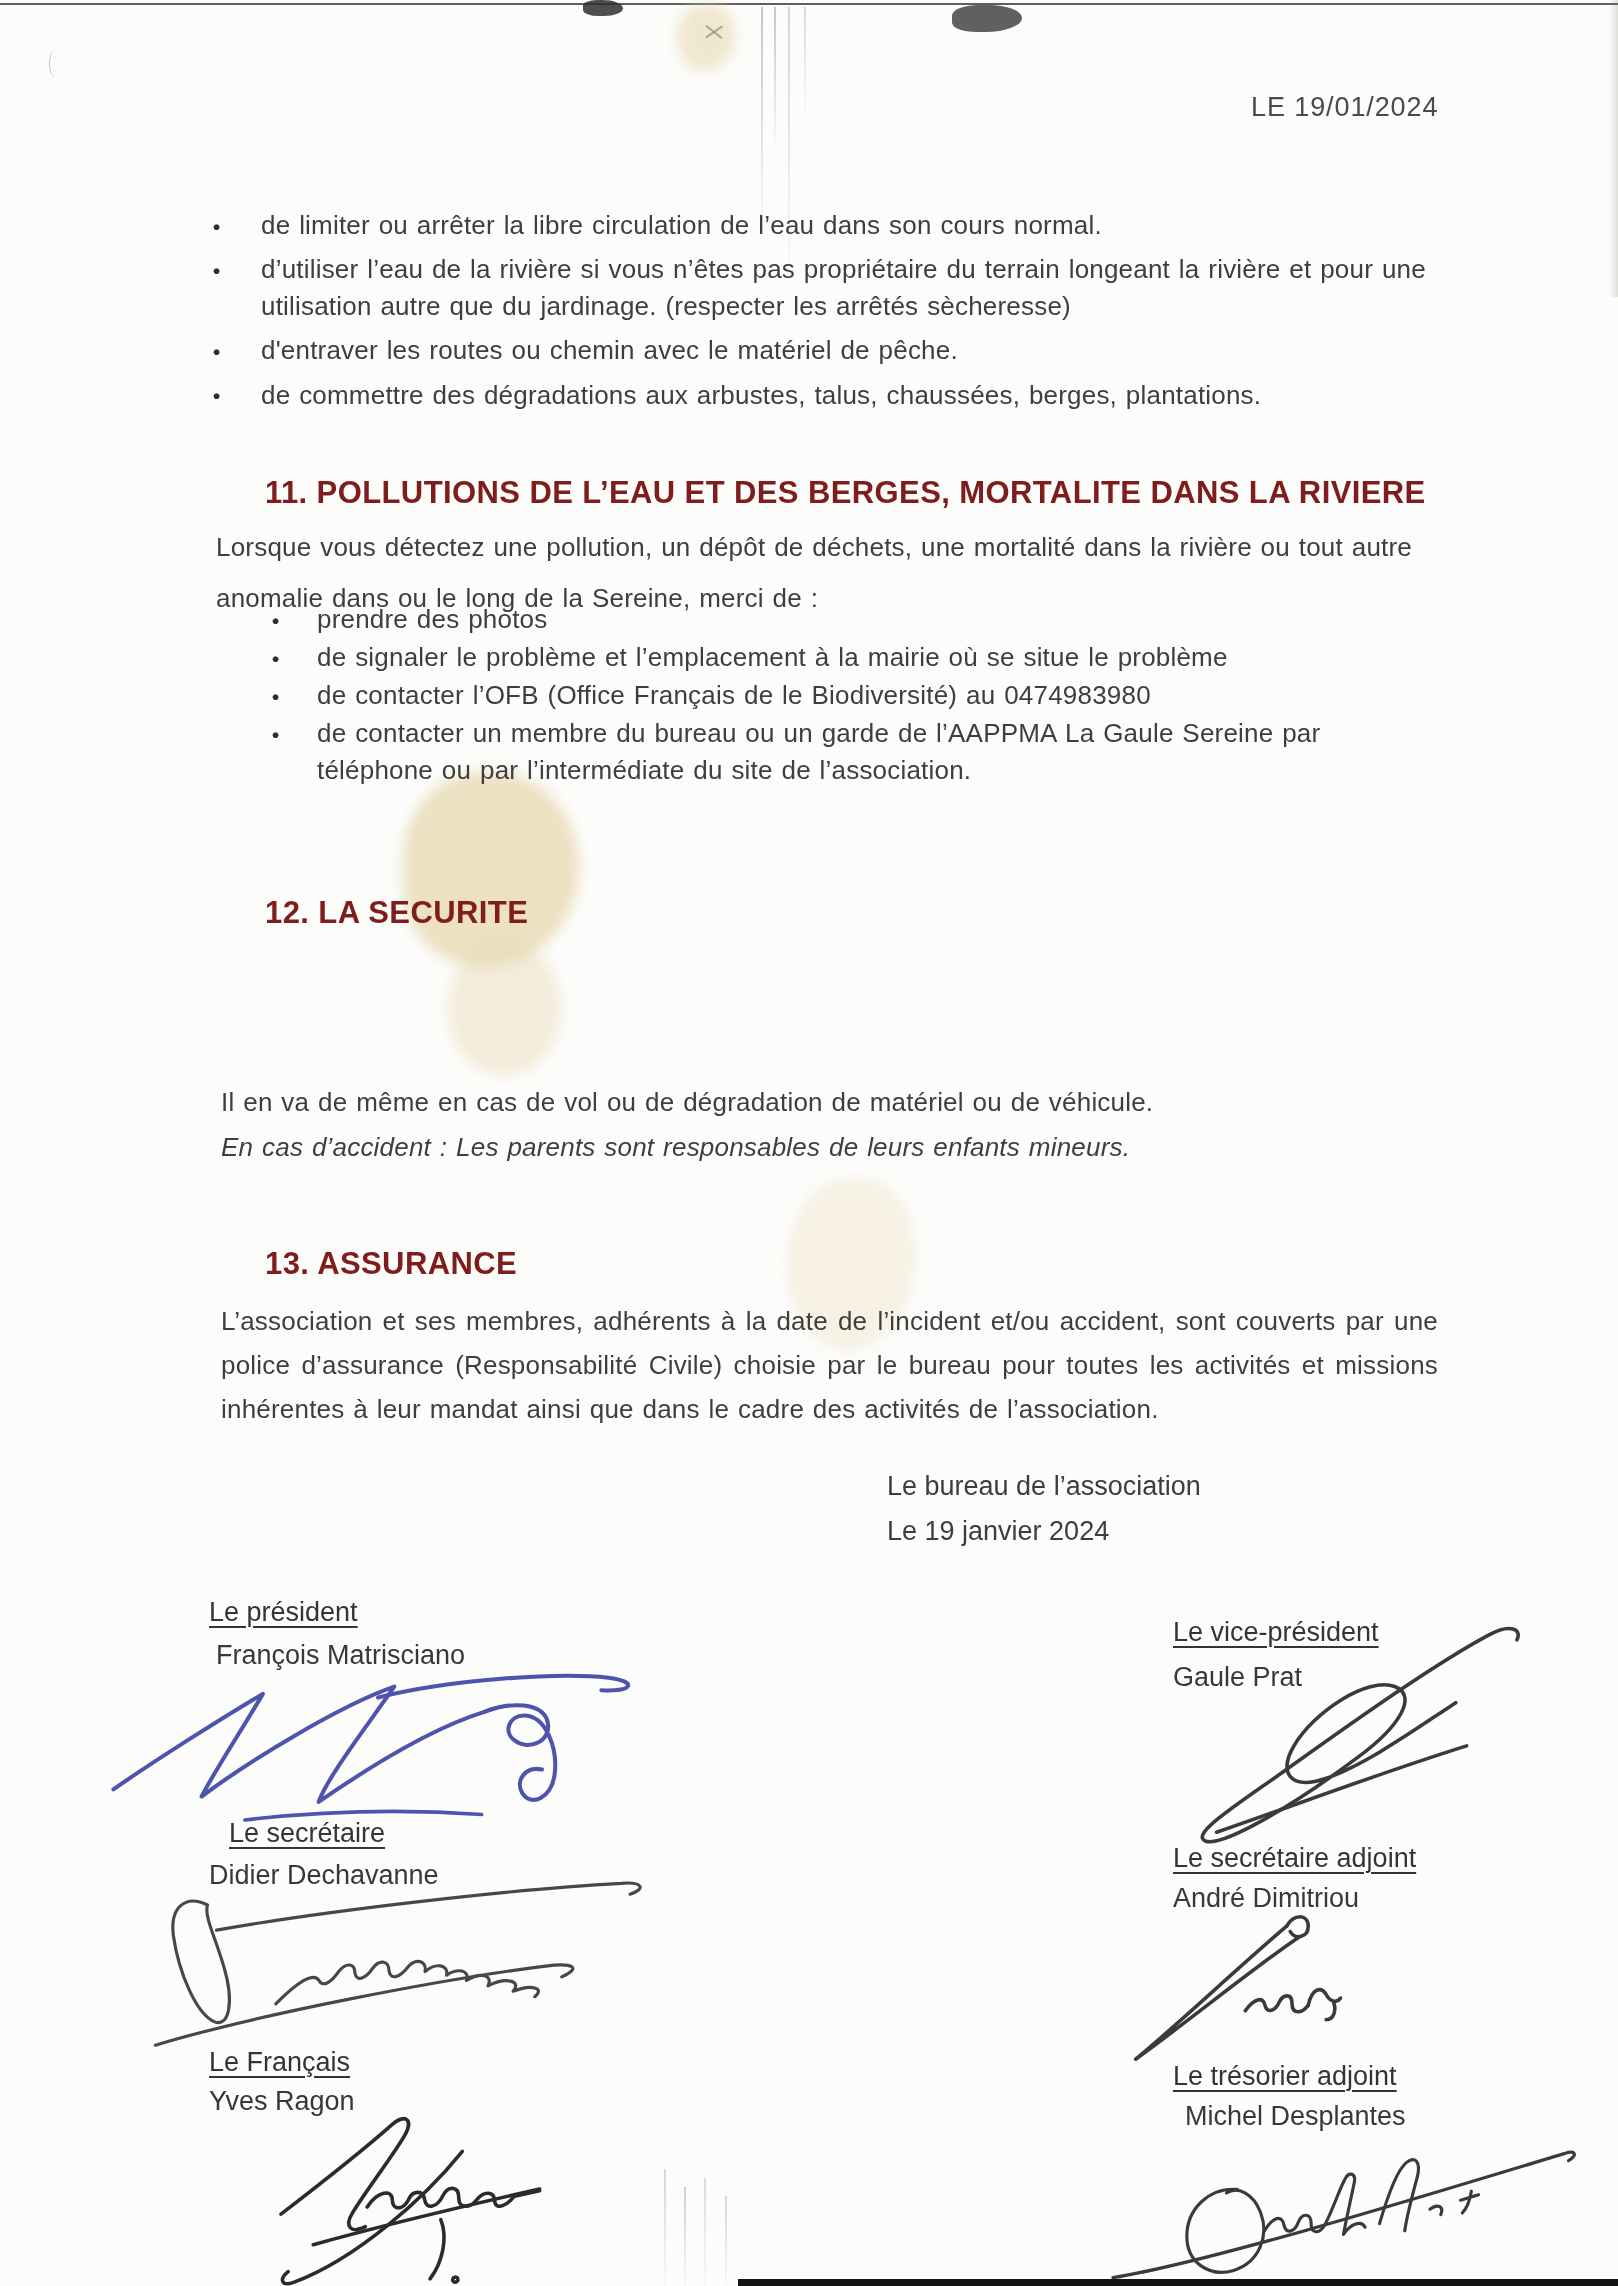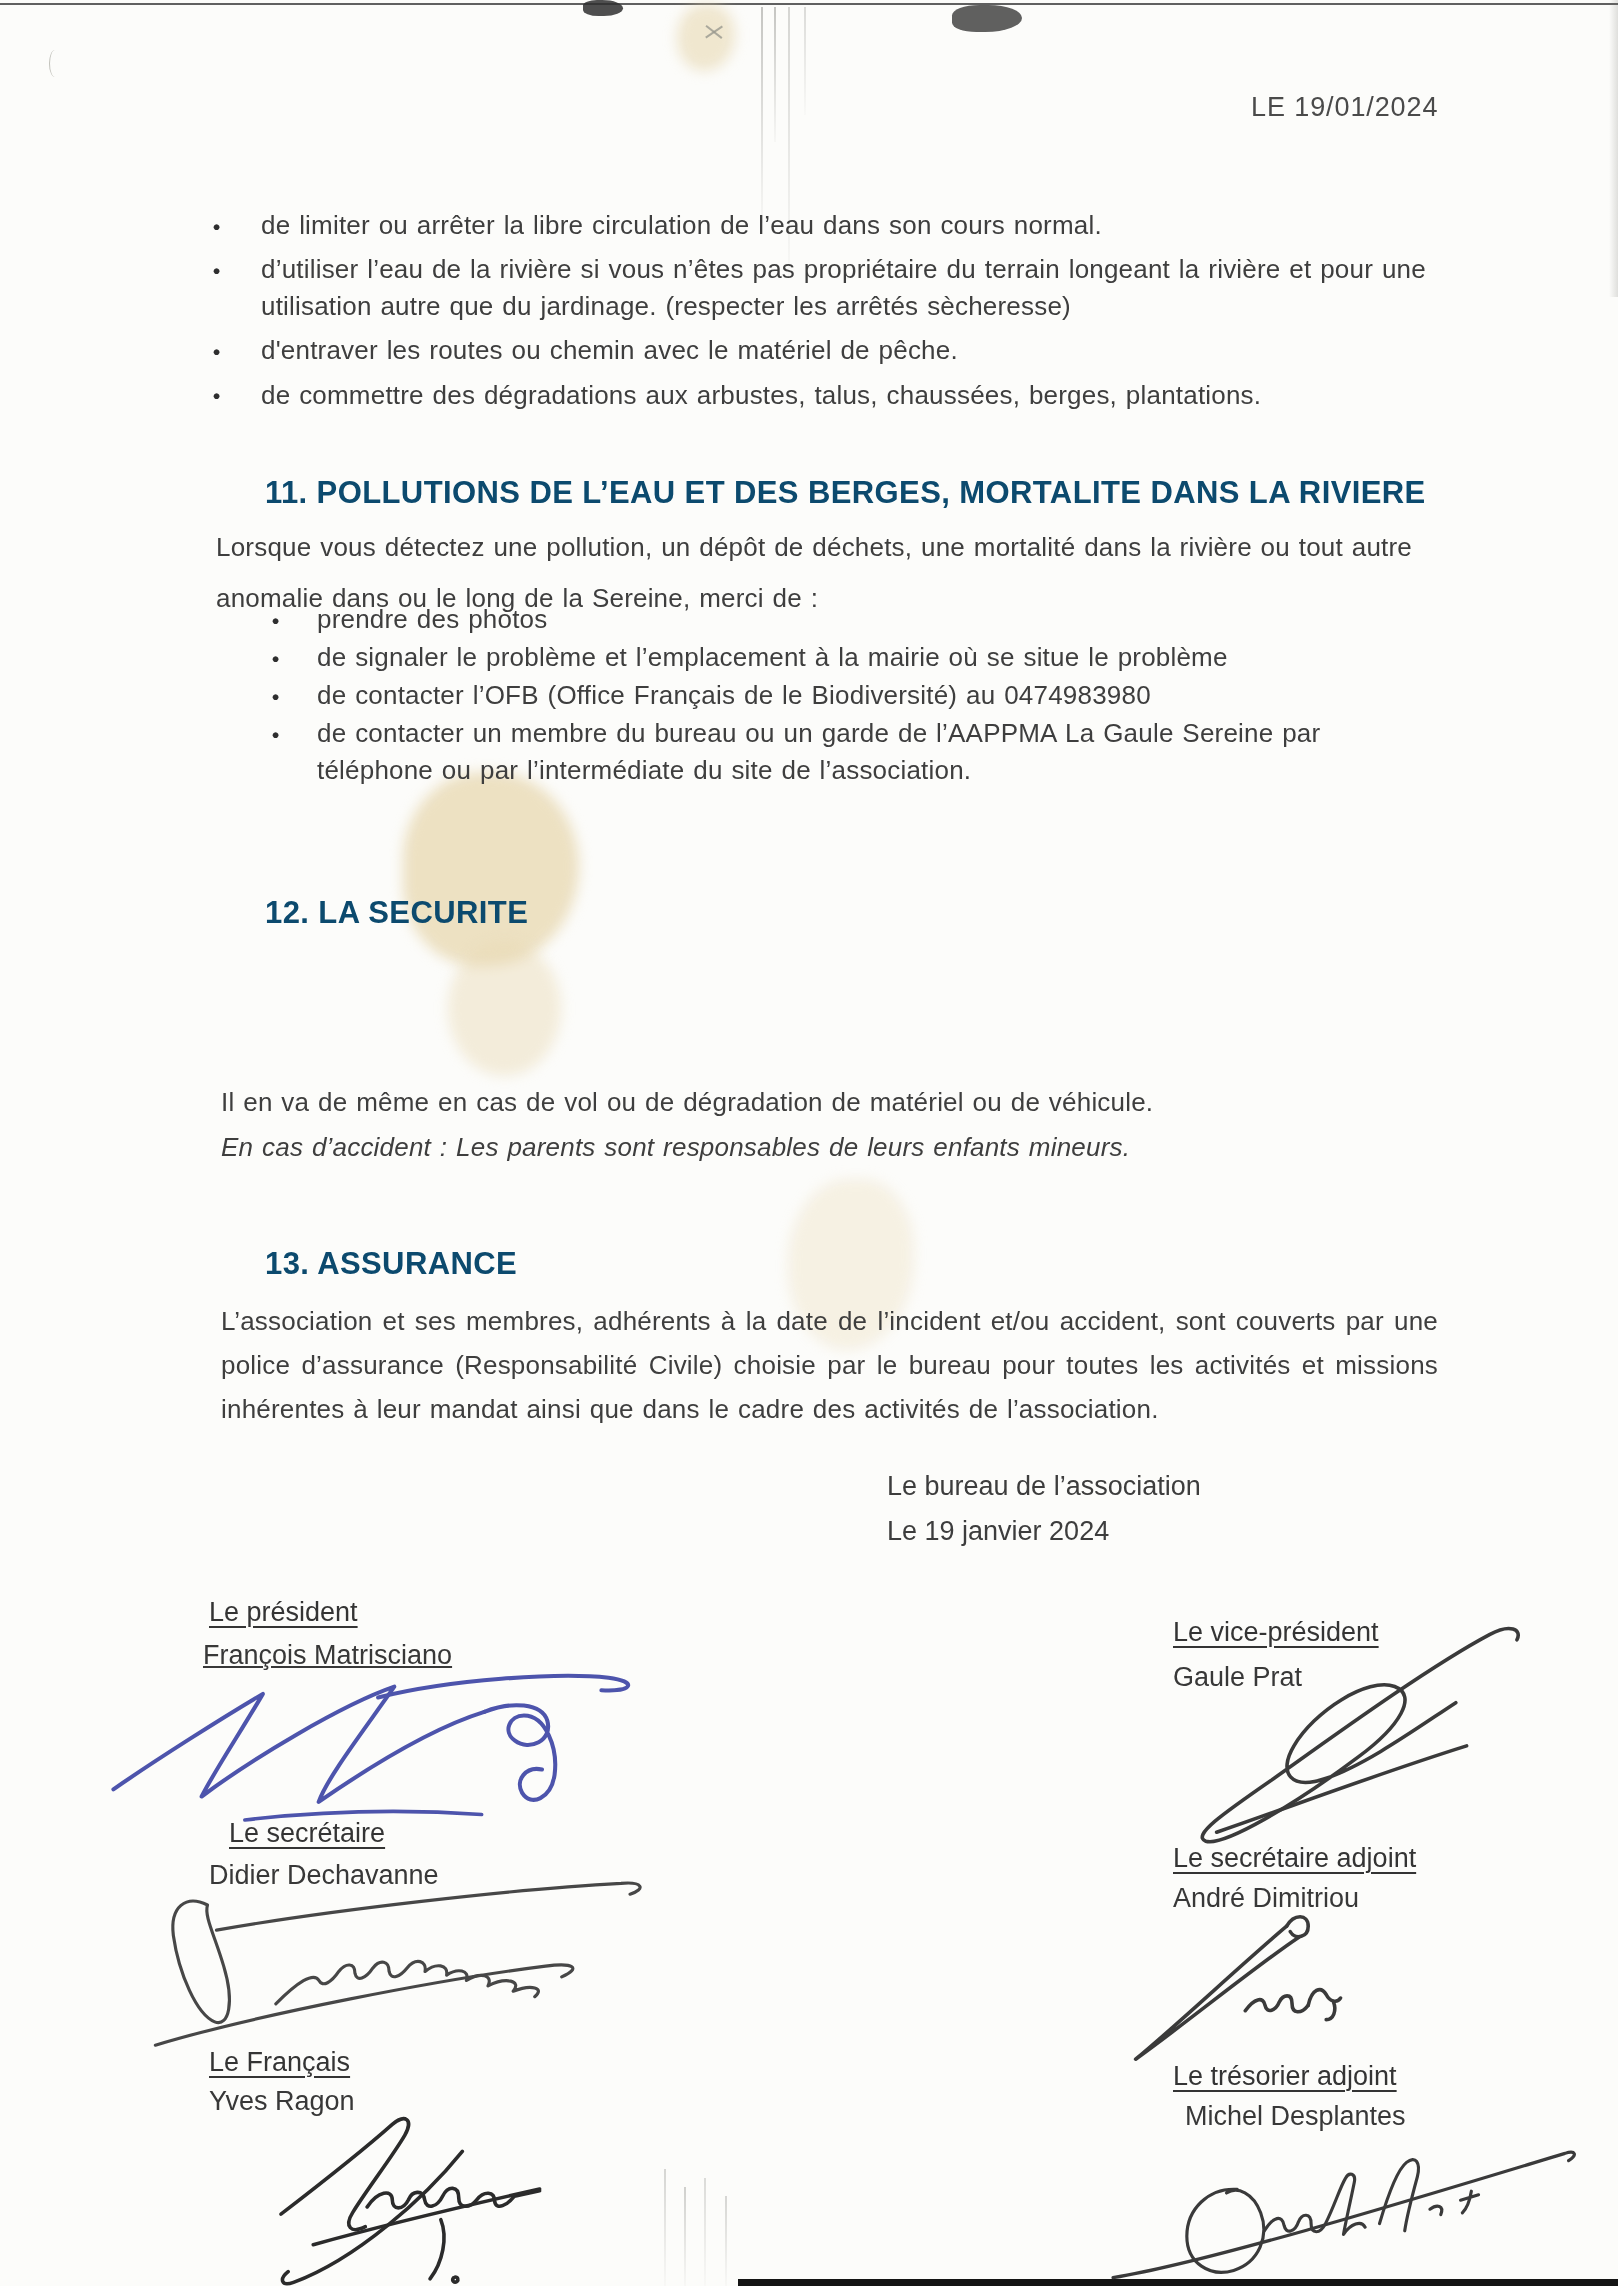--- a/index.html
+++ b/index.html
@@ -12,21 +12,21 @@
   ul.blist{list-style:none;margin:0;padding:0;position:absolute;}
   ul.blist li{position:relative;padding-left:52px;font-size:26px;line-height:37px;
               letter-spacing:0.2px;word-spacing:1.4px;color:#3e3e3e;}
   ul.main-blist{left:209px;top:207px;width:1271px;}
   ul.main-blist li{margin-bottom:7.2px;}
   ul.sub-blist{left:268px;top:601px;width:1211px;}
   ul.sub-blist li{padding-left:49px;margin-bottom:0.9px;}
   ul.blist li::before{content:"●";position:absolute;left:3.6px;top:0.9px;font-size:13.5px;color:#2e2e2e;}
   .limit-step4{max-width:1094px;}
   
-  .sec-h{position:absolute;margin:0;font-size:31px;font-weight:bold;color:#0c4a6e;letter-spacing:0.4px;}
+  .sec-h{position:absolute;margin:0;font-size:31px;font-weight:bold;color:#7f1d1d;letter-spacing:0.4px;}
   .h11{left:265px;top:475px;}
   .h12{left:265px;top:895px;}
   .h13{left:265px;top:1246px;}
   .para{position:absolute;font-size:26px;letter-spacing:0.2px;word-spacing:1.4px;color:#3e3e3e;}
   .intro11{left:216px;top:522px;width:1262px;line-height:51px;}
   .p12a{left:219px;top:949px;width:1217px;line-height:44px;text-align:justify;}
   .p12b{left:221px;top:1080px;width:1217px;line-height:44px;}
   .p12c{left:221px;top:1125px;width:1217px;line-height:44px;font-style:italic;}
   .p13{left:221px;top:1299px;width:1217px;line-height:44px;text-align:justify;}
   .closing{left:887px;top:1464px;font-size:27px;line-height:45px;color:#3d3d3d;}
@@ -118,21 +118,21 @@
 
     <h2 class="sec-h h13">13. ASSURANCE</h2>
     <div class="para p13">L’association et ses membres, adhérents à la date de l’incident et/ou accident, sont couverts par une police d’assurance (Responsabilité Civile) choisie par le bureau pour toutes les activités et missions inhérentes à leur mandat ainsi que dans le cadre des activités de l’association.</div>
 
     <div class="abs closing">
       <div>Le bureau de l’association</div>
       <div>Le 19 janvier 2024</div>
     </div>
 
     <div class="sig-title" style="left:209px;top:1597px;">Le président</div>
-    <div class="sig-name" style="left:203px;top:1640px;text-decoration:underline;">François Matrisciano</div>
+    <div class="sig-name" style="left:216px;top:1640px;">François Matrisciano</div>
     <svg class="sig-svg ink-blue" style="left:108px;top:1665px;" width="551" height="173" viewBox="0 0 612 192">
       <path stroke-width="4.5" d="M6 138 C55 104 128 58 172 32 C150 70 118 118 104 146 C160 104 260 44 318 24 C286 70 244 124 234 152 C286 116 360 70 418 52"></path>
       <path stroke-width="4.5" d="M300 36 C380 16 500 8 556 14 C588 18 584 30 548 28"></path>
       <path stroke-width="4.5" d="M418 52 C448 40 482 42 488 62 C494 84 468 96 452 84 C438 74 446 56 462 56 C486 56 500 92 496 122 C492 148 470 158 460 142 C452 128 464 112 482 116"></path>
       <path stroke-width="4" d="M152 172 C240 162 330 160 415 166"></path>
     </svg>
 
     <div class="sig-title" style="left:1173px;top:1617px;">Le vice-président</div>
     <div class="sig-name" style="left:1173px;top:1662px;">Gaule Prat</div>
     <svg class="sig-svg ink-dark" style="left:1159px;top:1620px;" width="376" height="232" viewBox="0 0 418 258">

